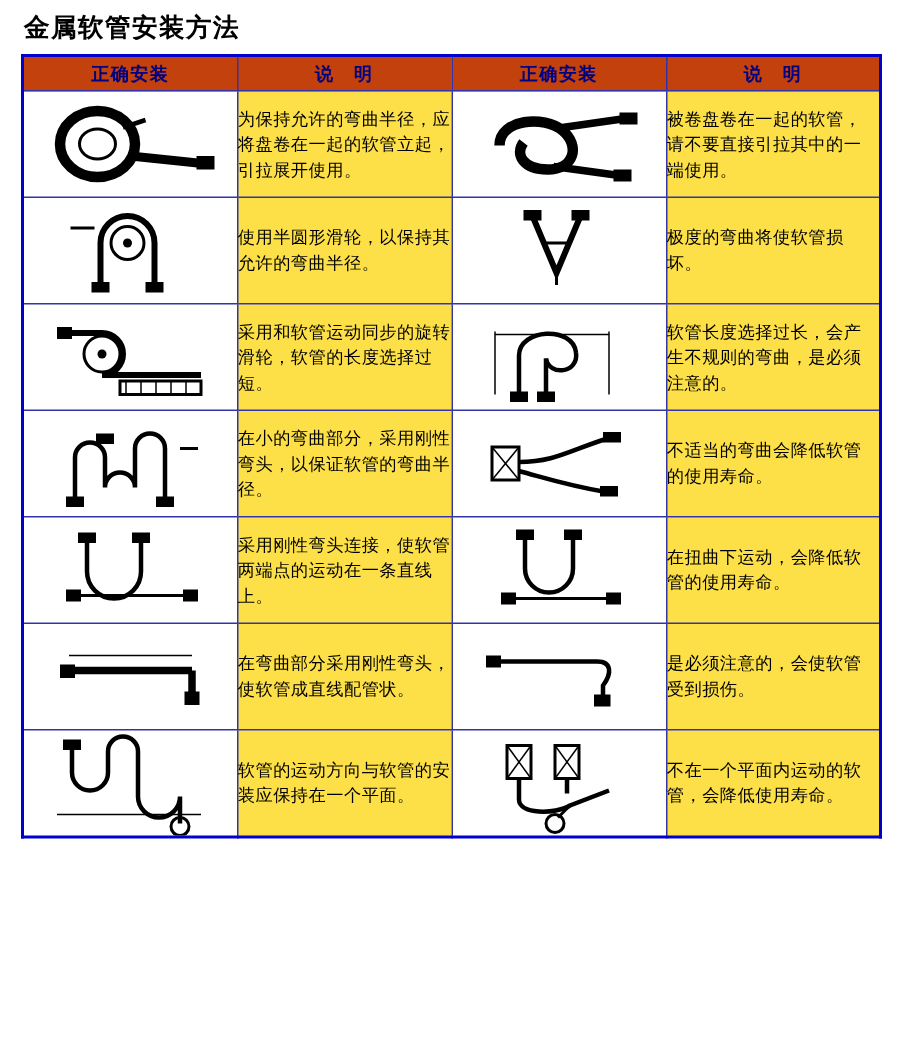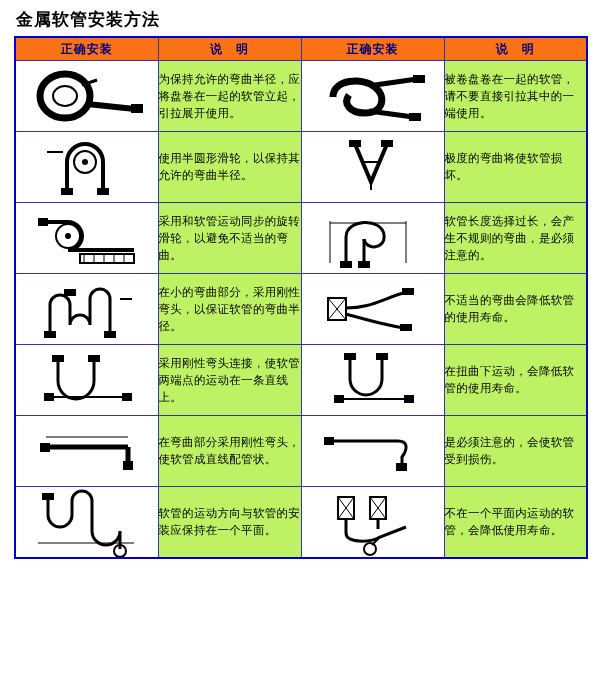--- a/index.html
+++ b/index.html
@@ -34,37 +34,37 @@
     border-collapse: collapse;
     table-layout: fixed;
     border: 2px solid #0000cc;
   }
   table.main td, table.main th {
     border: 1px solid #3333aa;
     padding: 0;
     vertical-align: middle;
   }
   thead th {
-    background: #f97316;
+    background: #c2410c;
     color: #000080;
     font-size: 12px;
     font-weight: bold;
     height: 22px;
     letter-spacing: 1px;
   }
   col.img { width: 143px; }
   col.txt { width: 143px; }
   td.img-cell {
     background: #ffffff;
     text-align: center;
     vertical-align: middle;
     height: 70px;
   }
   td.txt-cell {
-    background: #bef264;
+    background: #fde047;
     font-size: 11.5px;
     line-height: 17px;
     padding: 5px 7px;
     vertical-align: middle;
     letter-spacing: 0.3px;
   }
   .fig {
     display: block;
     margin: 0 auto;
   }
@@ -152,21 +152,21 @@
             <circle cx="44" cy="28" r="3" fill="#000"></circle>
             <rect x="14" y="10" width="10" height="8" fill="#000"></rect>
             <rect x="56" y="46" width="54" height="9" fill="none" stroke="#000" stroke-width="2"></rect>
             <line x1="60" y1="46" x2="60" y2="55" stroke="#000" stroke-width="1"></line>
             <line x1="70" y1="46" x2="70" y2="55" stroke="#000" stroke-width="1"></line>
             <line x1="80" y1="46" x2="80" y2="55" stroke="#000" stroke-width="1"></line>
             <line x1="90" y1="46" x2="90" y2="55" stroke="#000" stroke-width="1"></line>
             <line x1="100" y1="46" x2="100" y2="55" stroke="#000" stroke-width="1"></line>
           </svg>
         </td>
-        <td class="txt-cell">采用和软管运动同步的旋转滑轮，以避免不适当的弯曲。</td>
+        <td class="txt-cell">采用和软管运动同步的旋转滑轮，软管的长度选择过短。</td>
         <td class="img-cell">
           <svg class="fig" width="126" height="62" viewBox="0 0 126 62">
             <path d="M36 56 L36 30 C36 12, 72 10, 74 28 C76 42, 56 44, 54 32" fill="none" stroke="#000" stroke-width="3"></path>
             <rect x="30" y="54" width="12" height="7" fill="#000"></rect>
             <path d="M54 32 L54 56" stroke="#000" stroke-width="3"></path>
             <rect x="48" y="54" width="12" height="7" fill="#000"></rect>
             <line x1="20" y1="14" x2="20" y2="56" stroke="#000" stroke-width="1"></line>
             <line x1="96" y1="14" x2="96" y2="56" stroke="#000" stroke-width="1"></line>
             <line x1="20" y1="16" x2="96" y2="16" stroke="#000" stroke-width="1"></line>
           </svg>

